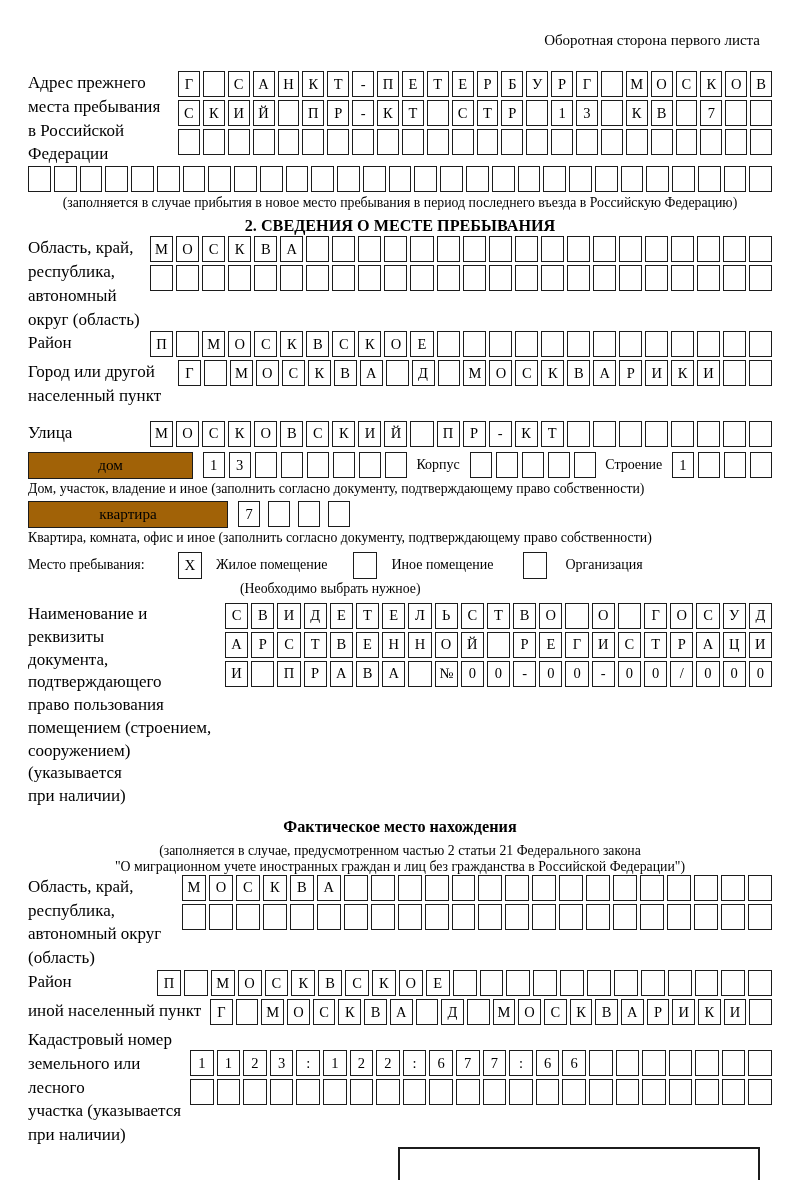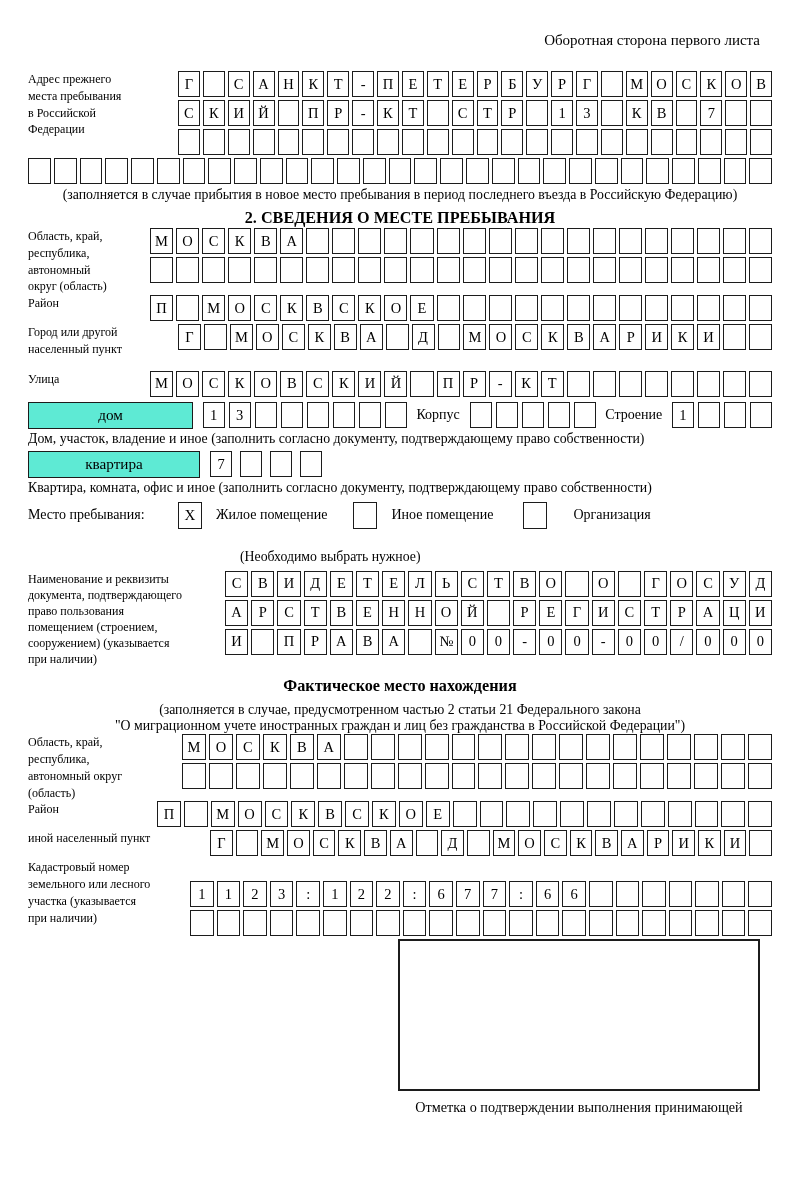--- a/index.html
+++ b/index.html
@@ -1,27 +1,27 @@
 <!DOCTYPE html>
 <html><head>
 <meta charset="utf-8">
 <style>
   html,body{margin:0;padding:0;background:#fff;}
   body{font-family:"Liberation Serif","DejaVu Serif",serif;color:#000;}
   .page{width:800px;height:1180px;box-sizing:border-box;padding:32px 28px 0 28px;overflow:hidden;position:relative;background:#fff;}
   .doc-title{text-align:right;font-size:15px;padding-right:12px;}
   .fieldrow{display:flex;align-items:flex-start;}
-  .label{font-size:12px;line-height:1.4;flex:0 0 auto;}
+  .label{font-size:17px;line-height:1.4;flex:0 0 auto;}
   .rows{flex:1 1 auto;min-width:0;}
   .cellrow{display:flex;gap:3px;margin-bottom:3px;min-width:0;}
   .cellrow .cell{flex:1 1 0;}
   .cell{box-sizing:border-box;height:26px;border:1.7px solid #1c1c1c;display:flex;align-items:center;justify-content:center;font-size:14.5px;background:#fff;min-width:0;}
   .fixedcells{display:flex;gap:4px;}
   .fixedcells .cell{flex:0 0 22px;width:22px;}
-  .widebox{box-sizing:border-box;height:27px;border:1.7px solid #1c1c1c;display:flex;align-items:center;justify-content:center;font-size:15.2px;background:#5eead4;}
+  .widebox{box-sizing:border-box;height:27px;border:1.7px solid #1c1c1c;display:flex;align-items:center;justify-content:center;font-size:15.2px;background:#a16207;}
   .note{font-size:13.8px;}
   .note-center{font-size:13.8px;text-align:center;}
   .h-bold{font-weight:bold;font-size:16.2px;text-align:center;}
   .inline-label{font-size:14px;white-space:nowrap;}
   .cbox{box-sizing:border-box;width:24px;height:27px;border:1.7px solid #1c1c1c;display:flex;align-items:center;justify-content:center;font-size:15px;flex:0 0 24px;}
   .otm-box{box-sizing:border-box;width:362px;height:152px;border:2px solid #1c1c1c;margin-left:370px;}
   .otm-caption{width:390px;margin-left:356px;text-align:center;font-size:14.2px;line-height:1.45;margin-top:6px;}
   .mt2{margin-top:2px}.mt4{}.mt6{margin-top:6px}.mt8{margin-top:8px}
 </style>
 </head>
@@ -339,40 +339,40 @@
     <div class="fixedcells">
         <span class="cell">1</span>
         <span class="cell"></span>
         <span class="cell"></span>
         <span class="cell"></span>
       </div>
   </div>
   <div class="note mt2">Дом, участок, владение и иное (заполнить согласно документу, подтверждающему право собственности)</div>
 
   <div style="display:flex;align-items:center;gap:10px;margin-top:4px">
-    <div class="widebox" style="width:172px">квартира</div>
+    <div class="widebox" style="width:200px">квартира</div>
     <div class="fixedcells" style="gap:8px">
         <span class="cell">7</span>
         <span class="cell"></span>
         <span class="cell"></span>
         <span class="cell"></span>
       </div>
   </div>
   <div class="note mt2">Квартира, комната, офис и иное (заполнить согласно документу, подтверждающему право собственности)</div>
 
   <div style="display:flex;align-items:center;margin-top:6px">
     <div class="inline-label" style="width:150px">Место пребывания:</div>
     <div class="cbox">X</div>
     <div class="inline-label" style="margin:0 26px 0 14px">Жилое помещение</div>
     <div class="cbox"></div>
     <div class="inline-label" style="margin:0 30px 0 14px">Иное помещение</div>
     <div class="cbox"></div>
-    <div class="inline-label" style="margin-left:26px">Организация</div>
-  </div>
-  <div class="note" style="margin-left:212px;margin-top:20px">(Необходимо выбрать нужное)</div>
+    <div class="inline-label" style="margin-left:18px">Организация</div>
+  </div>
+  <div class="note" style="margin-left:212px;margin-top:2px">(Необходимо выбрать нужное)</div>
 
   <div class="fieldrow mt6">
     <div class="label" style="width:197px;line-height:1.34">
         <div>Наименование и реквизиты</div>
         <div>документа, подтверждающего</div>
         <div>право пользования</div>
         <div>помещением (строением,</div>
         <div>сооружением) (указывается</div>
         <div>при наличии)</div>
       </div>

